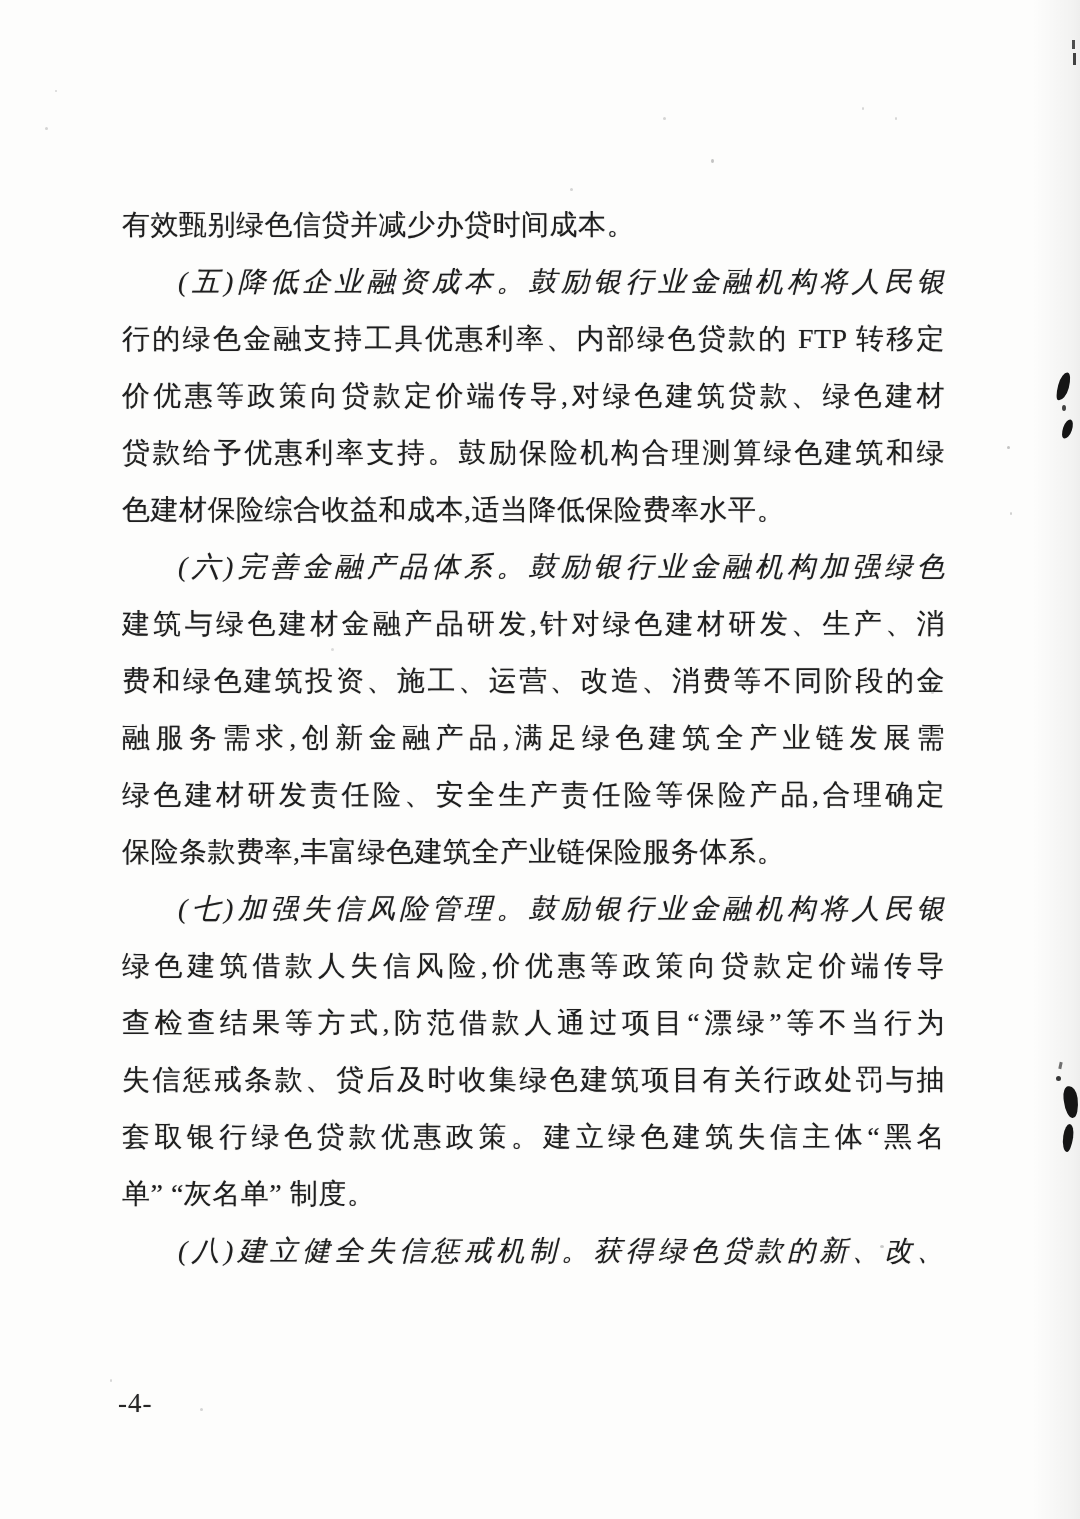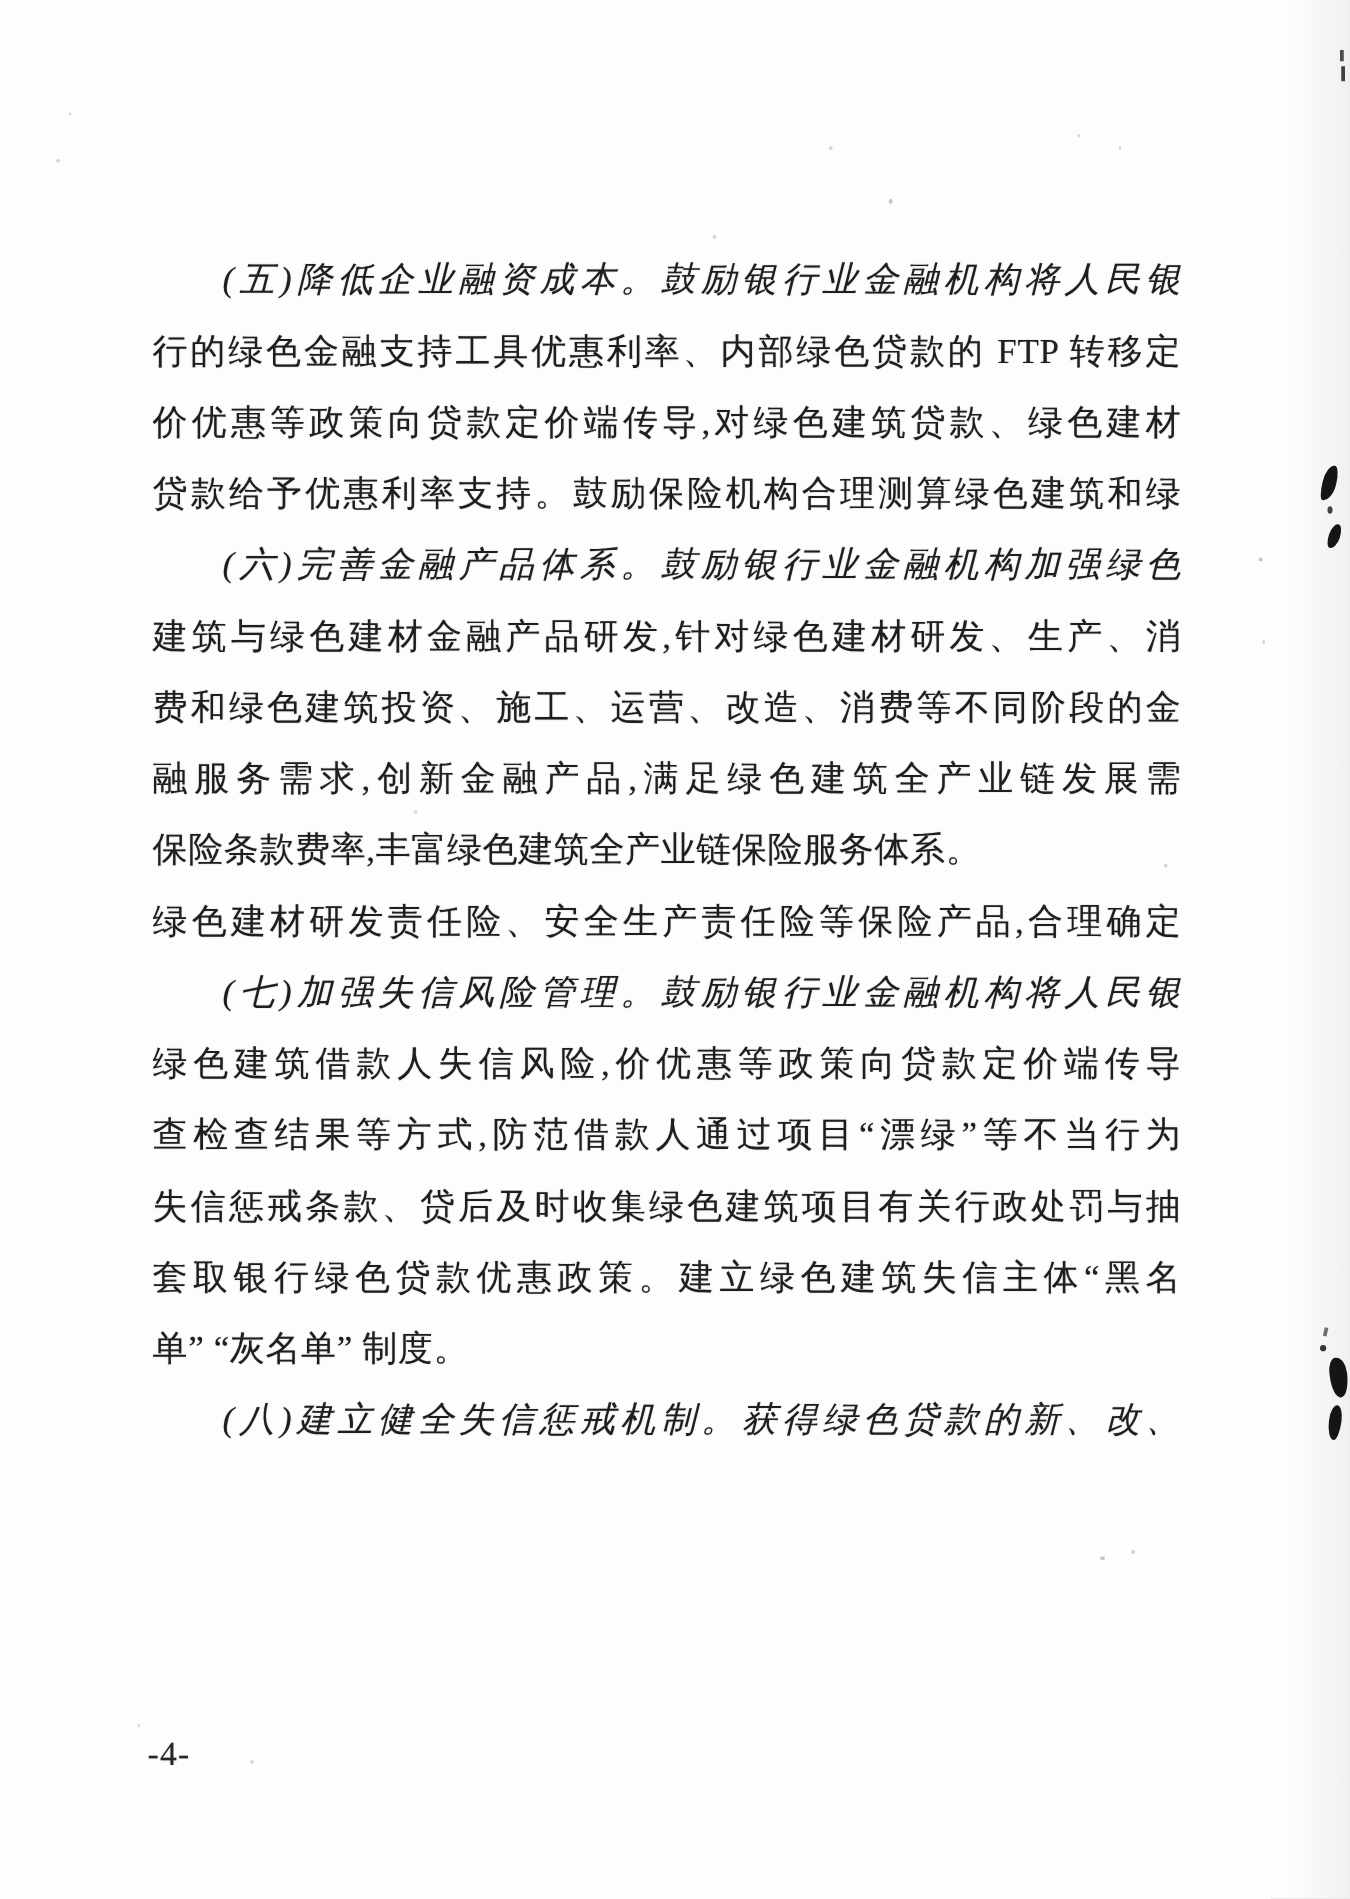--- a/index.html
+++ b/index.html
@@ -56,30 +56,32 @@
   .mark-tick{left:1059px;top:1062px;width:3px;height:7px;opacity:.6;transform:rotate(12deg);}
   
   .speck{position:absolute;background:#8a8a8a;border-radius:50%;opacity:.35;}
 </style>
 </head>
 <body>
 
 <div class="page">
 
   <div class="text-col">
+      <div class="line no-fill">有效甄别绿色信贷并减少办贷时间成本。</div>
       <div class="line indent">(五)降低企业融资成本。鼓励银行业金融机构将人民银</div>
       <div class="line">行的绿色金融支持工具优惠利率、内部绿色贷款的 FTP 转移定</div>
       <div class="line">价优惠等政策向贷款定价端传导,对绿色建筑贷款、绿色建材</div>
       <div class="line">贷款给予优惠利率支持。鼓励保险机构合理测算绿色建筑和绿</div>
+      <div class="line no-fill">色建材保险综合收益和成本,适当降低保险费率水平。</div>
       <div class="line indent">(六)完善金融产品体系。鼓励银行业金融机构加强绿色</div>
       <div class="line">建筑与绿色建材金融产品研发,针对绿色建材研发、生产、消</div>
       <div class="line">费和绿色建筑投资、施工、运营、改造、消费等不同阶段的金</div>
       <div class="line">融服务需求,创新金融产品,满足绿色建筑全产业链发展需</div>
+      <div class="line">绿色建材研发责任险、安全生产责任险等保险产品,合理确定</div>
       <div class="line no-fill">保险条款费率,丰富绿色建筑全产业链保险服务体系。</div>
-      <div class="line">绿色建材研发责任险、安全生产责任险等保险产品,合理确定</div>
       <div class="line indent">(七)加强失信风险管理。鼓励银行业金融机构将人民银</div>
       <div class="line">绿色建筑借款人失信风险,价优惠等政策向贷款定价端传导</div>
       <div class="line">查检查结果等方式,防范借款人通过项目“漂绿”等不当行为</div>
       <div class="line">失信惩戒条款、贷后及时收集绿色建筑项目有关行政处罚与抽</div>
       <div class="line">套取银行绿色贷款优惠政策。建立绿色建筑失信主体“黑名</div>
       <div class="line no-fill">单” “灰名单” 制度。</div>
       <div class="line indent">(八)建立健全失信惩戒机制。获得绿色贷款的新、改、</div>
     </div>
 
   <div class="page-num">-4-</div>

